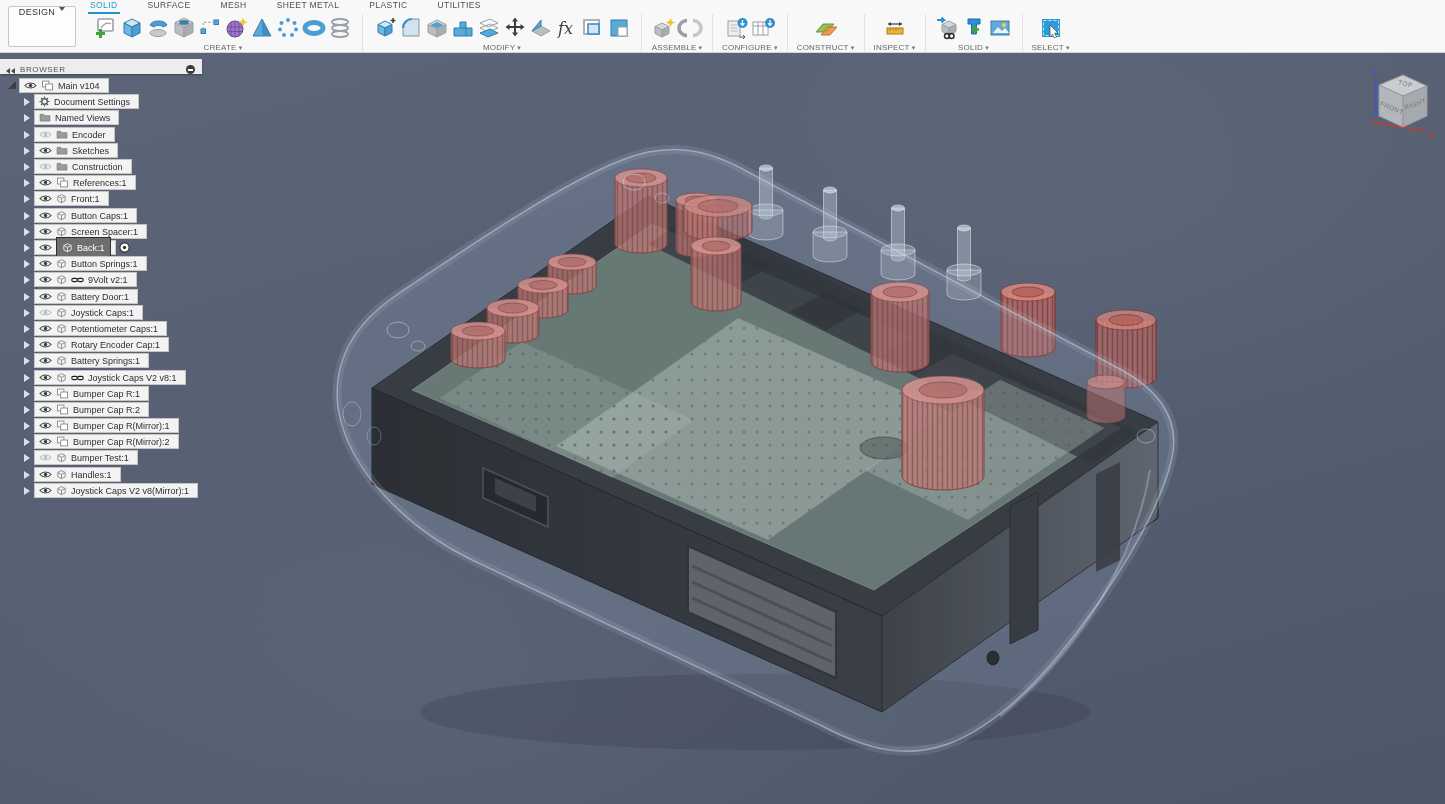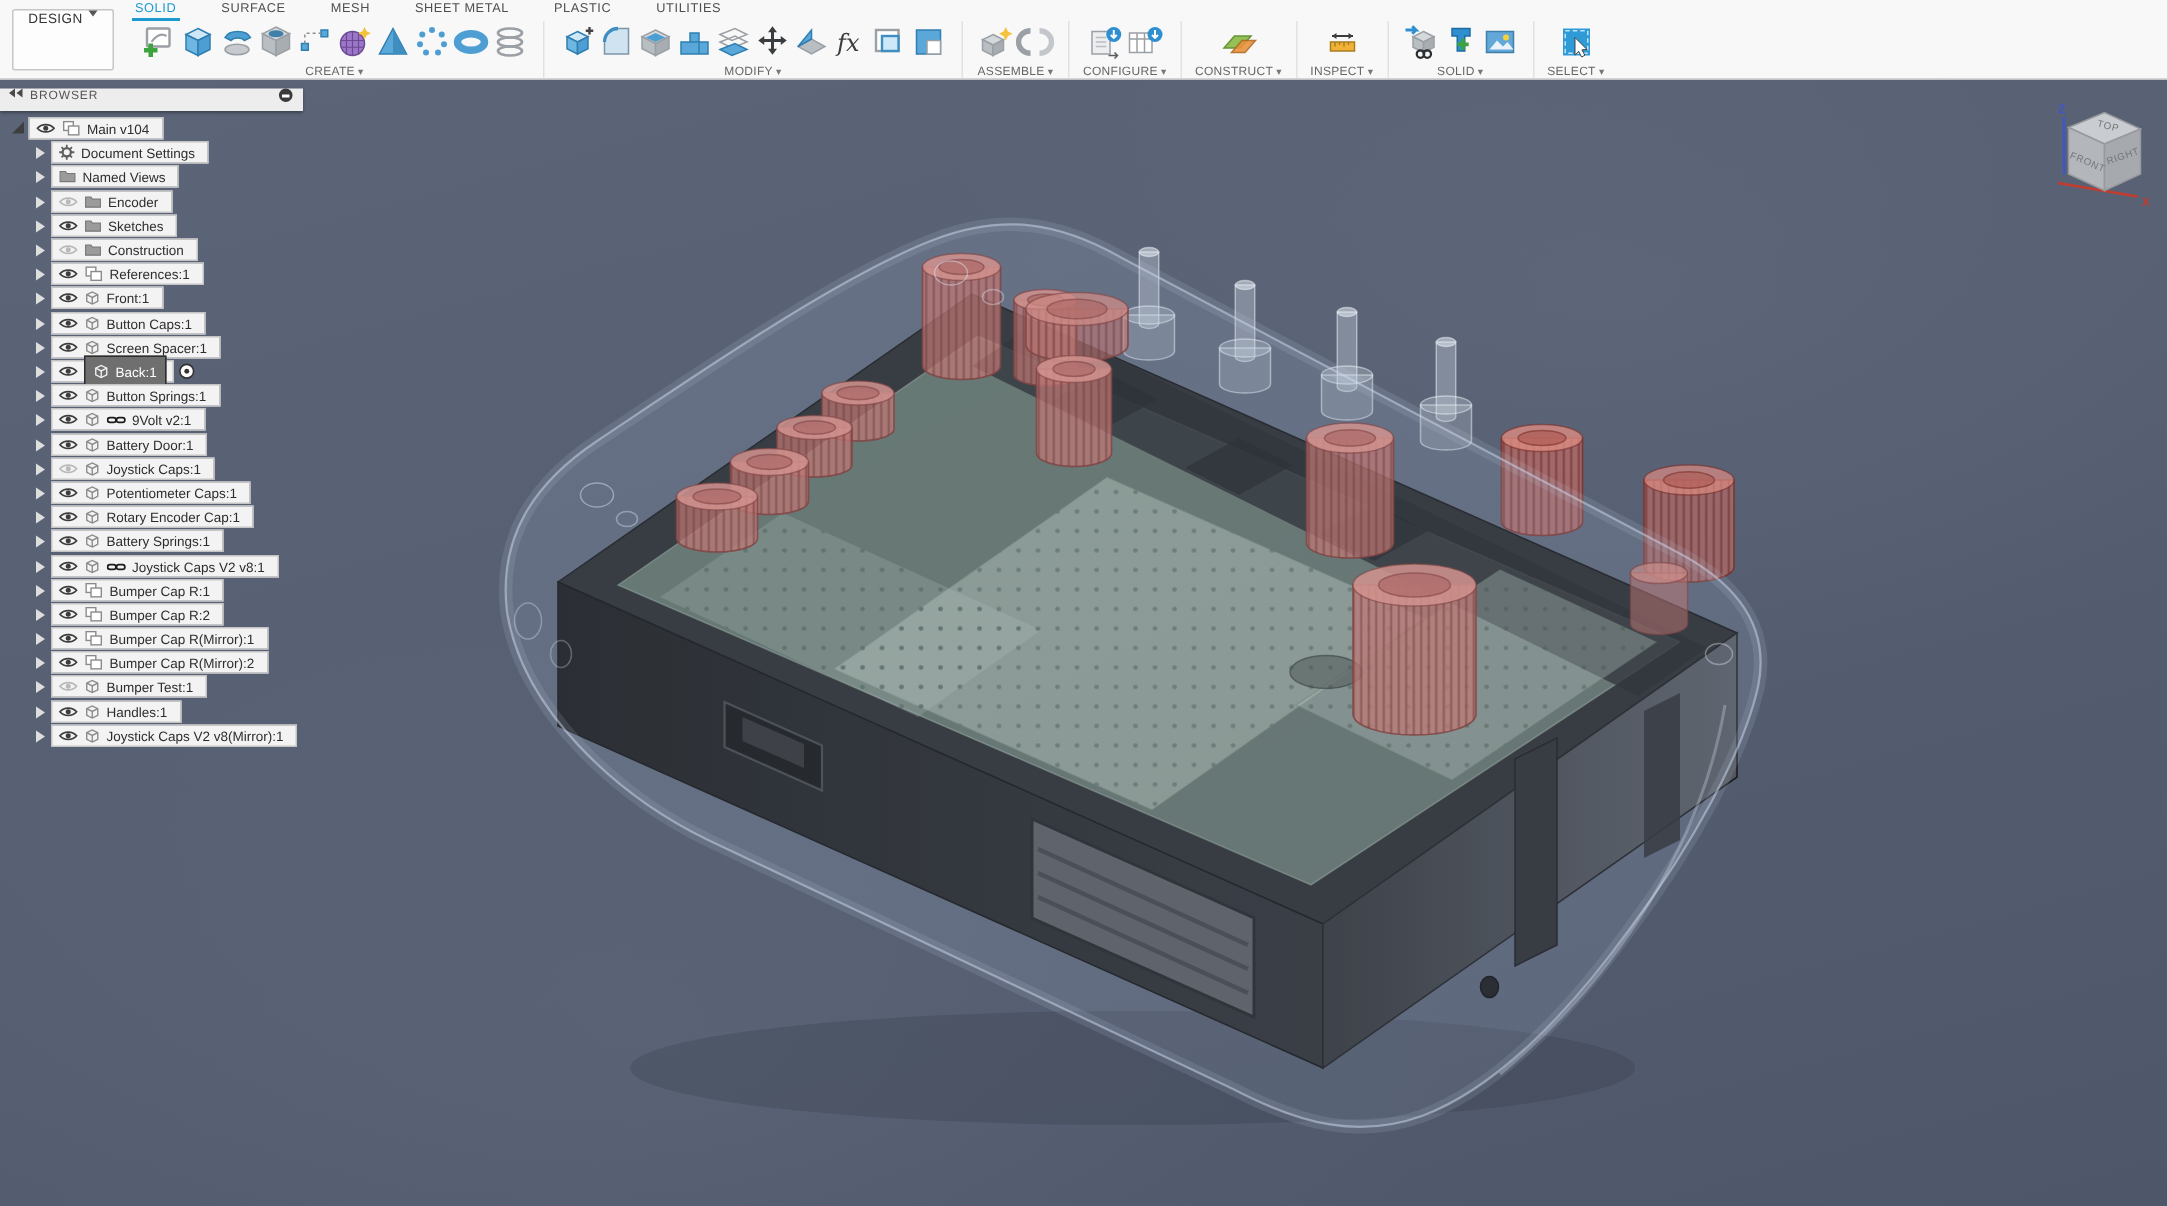--- a/index.html
+++ b/index.html
@@ -17,21 +17,21 @@
   .tab{font-size:8.5px;color:#4f4f4f;letter-spacing:.4px;padding:0 2px 2px 2px;border-bottom:2px solid transparent;cursor:pointer;white-space:nowrap}
   .tab.active{color:#1b9ad2;border-bottom-color:#1b9ad2}
   .groups{position:absolute;left:84px;top:14px;display:flex;align-items:flex-start}
   .tgroup{display:flex;flex-direction:column;align-items:center;padding:0 9px;border-right:1px solid #e2e2e2}
   .tgroup:last-child{border-right:none}
   .ticons{display:flex;gap:0;align-items:center;height:27px}
   .ticon{width:26px;height:26px;cursor:pointer}
   .glabel{font-size:8px;color:#666;margin-top:2px;white-space:nowrap;letter-spacing:.2px;cursor:pointer}
   .glabel::after{content:" \25BE";font-size:7px;color:#777}
   
-  .bheader{position:absolute;left:0;top:59px;width:202px;height:15px;background:#ededed;z-index:6;display:flex;align-items:flex-start;box-shadow:0 1px 2px rgba(0,0,0,.35)}
+  .bheader{position:absolute;left:0;top:59px;width:202px;height:15px;background:#ededed;z-index:6;display:flex;align-items:flex-end;box-shadow:0 1px 2px rgba(0,0,0,.35)}
   .bh-collapse{display:flex;gap:1px;margin:0 5px 0 6px;cursor:pointer}
   .bh-collapse i{display:block;width:0;height:0;border-top:3px solid transparent;border-bottom:3px solid transparent;border-right:4px solid #4a4a4a}
   .bh-title{font-size:8px;color:#555;letter-spacing:.6px}
   .bh-opt{margin-left:auto;margin-right:7px;width:9px;height:9px;border-radius:50%;background:#3a3a3a;position:relative;cursor:pointer}
   .bh-opt::after{content:"";position:absolute;left:2px;top:4px;width:5px;height:1.5px;background:#fff}
   .btree{position:absolute;left:0;top:0;z-index:5}
   .brow{position:absolute;display:flex;align-items:center;height:15px}
   .brow.root{left:8px}.brow.child{left:24px}
   .tri{width:0;height:0;border-top:4px solid transparent;border-bottom:4px solid transparent;border-left:6px solid #dedede;margin-right:4px;cursor:pointer}
   .tri.exp{border:0;border-left:8px solid transparent;border-bottom:8px solid #3e3e3e;margin-right:3px;margin-top:-2px}

